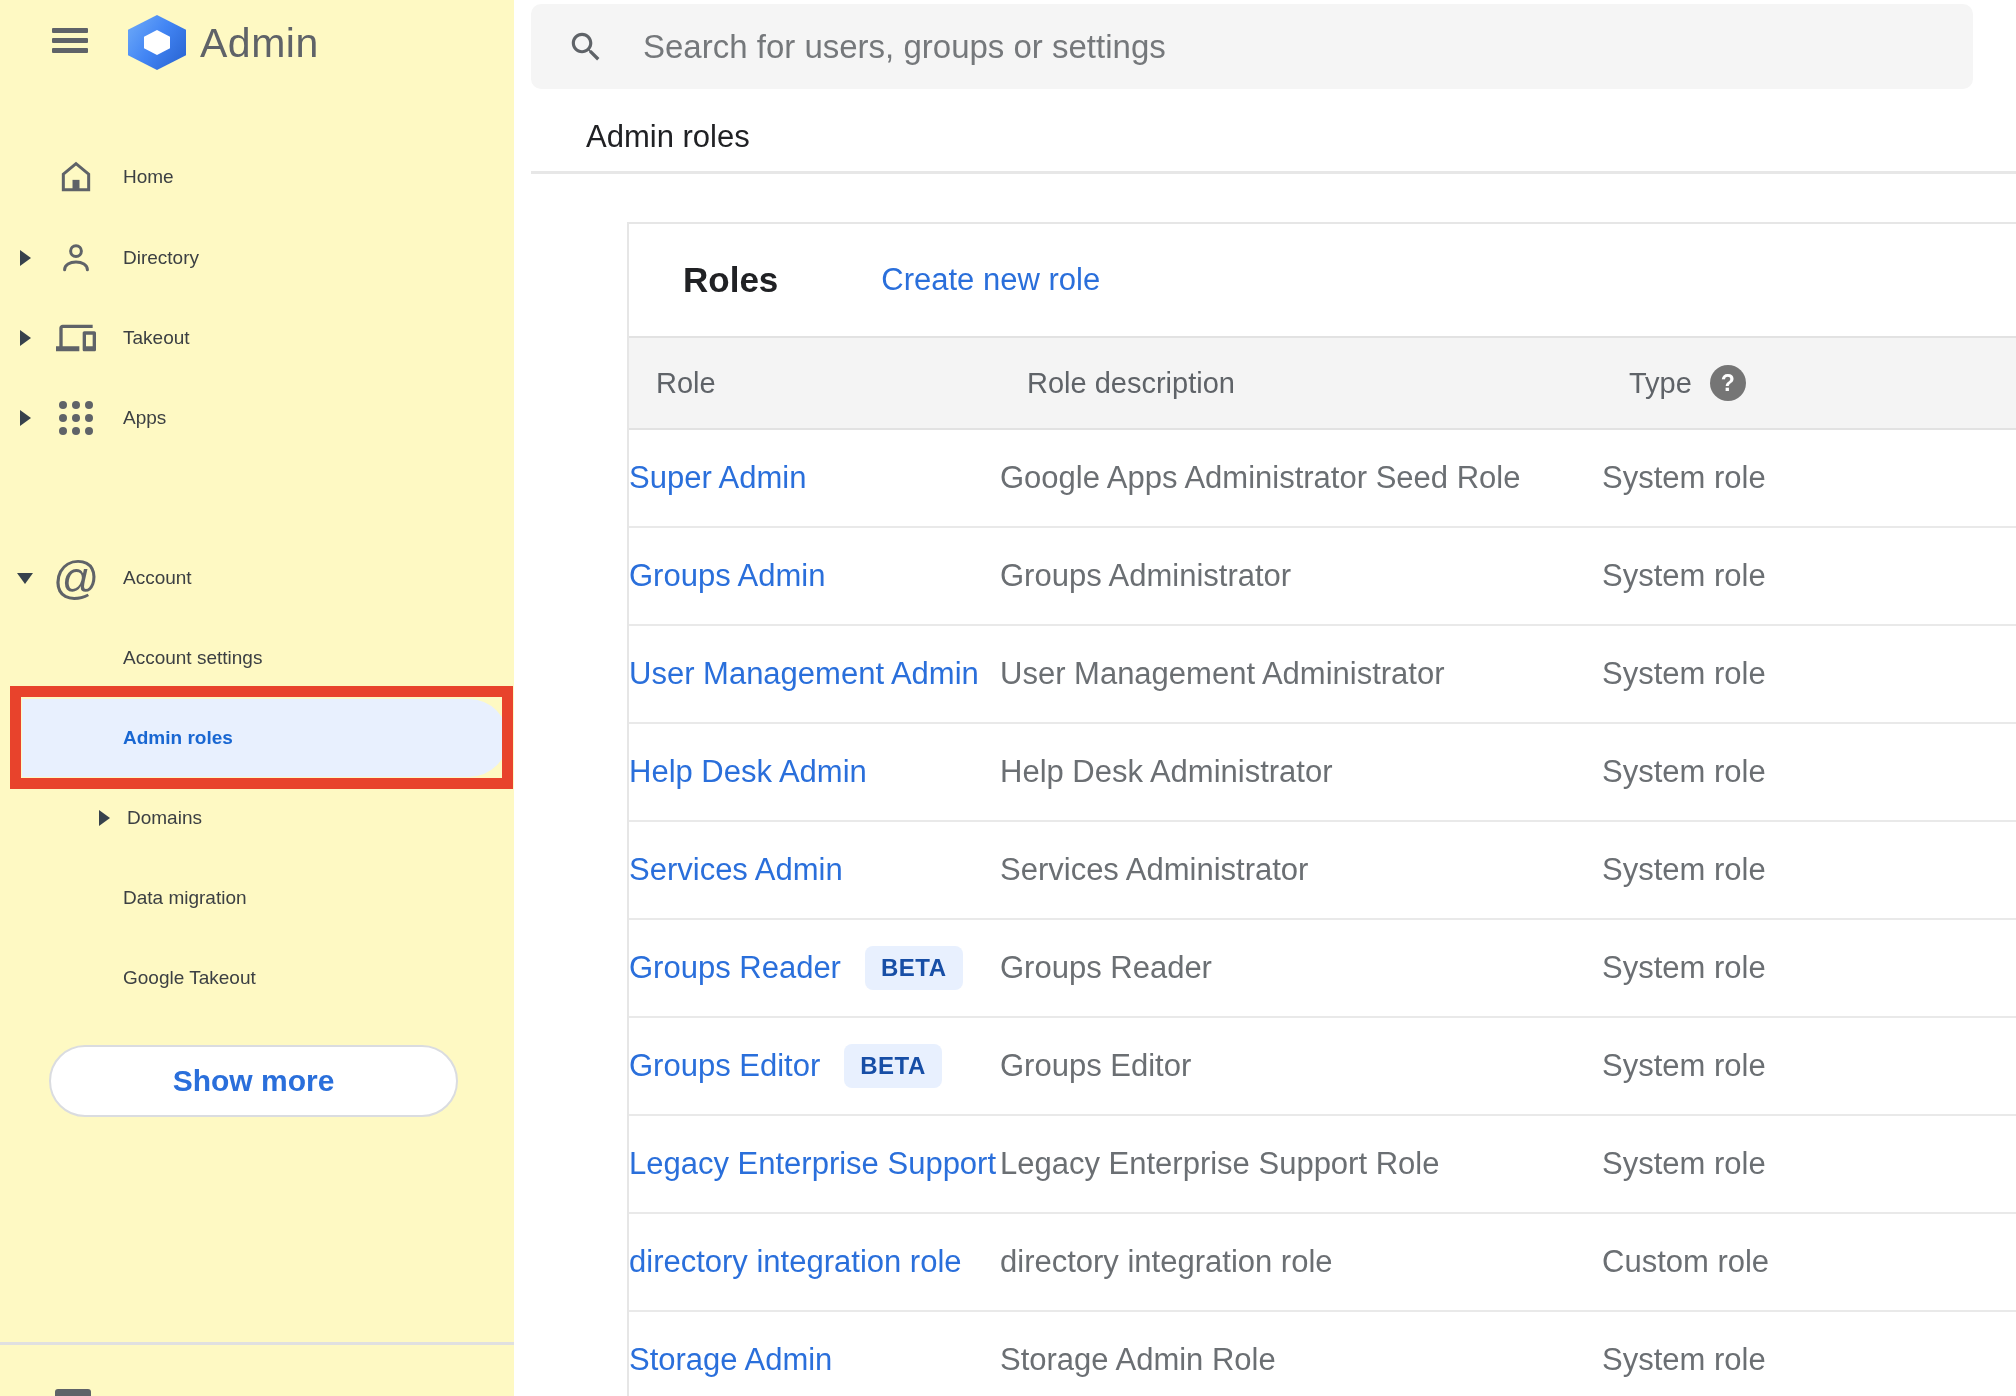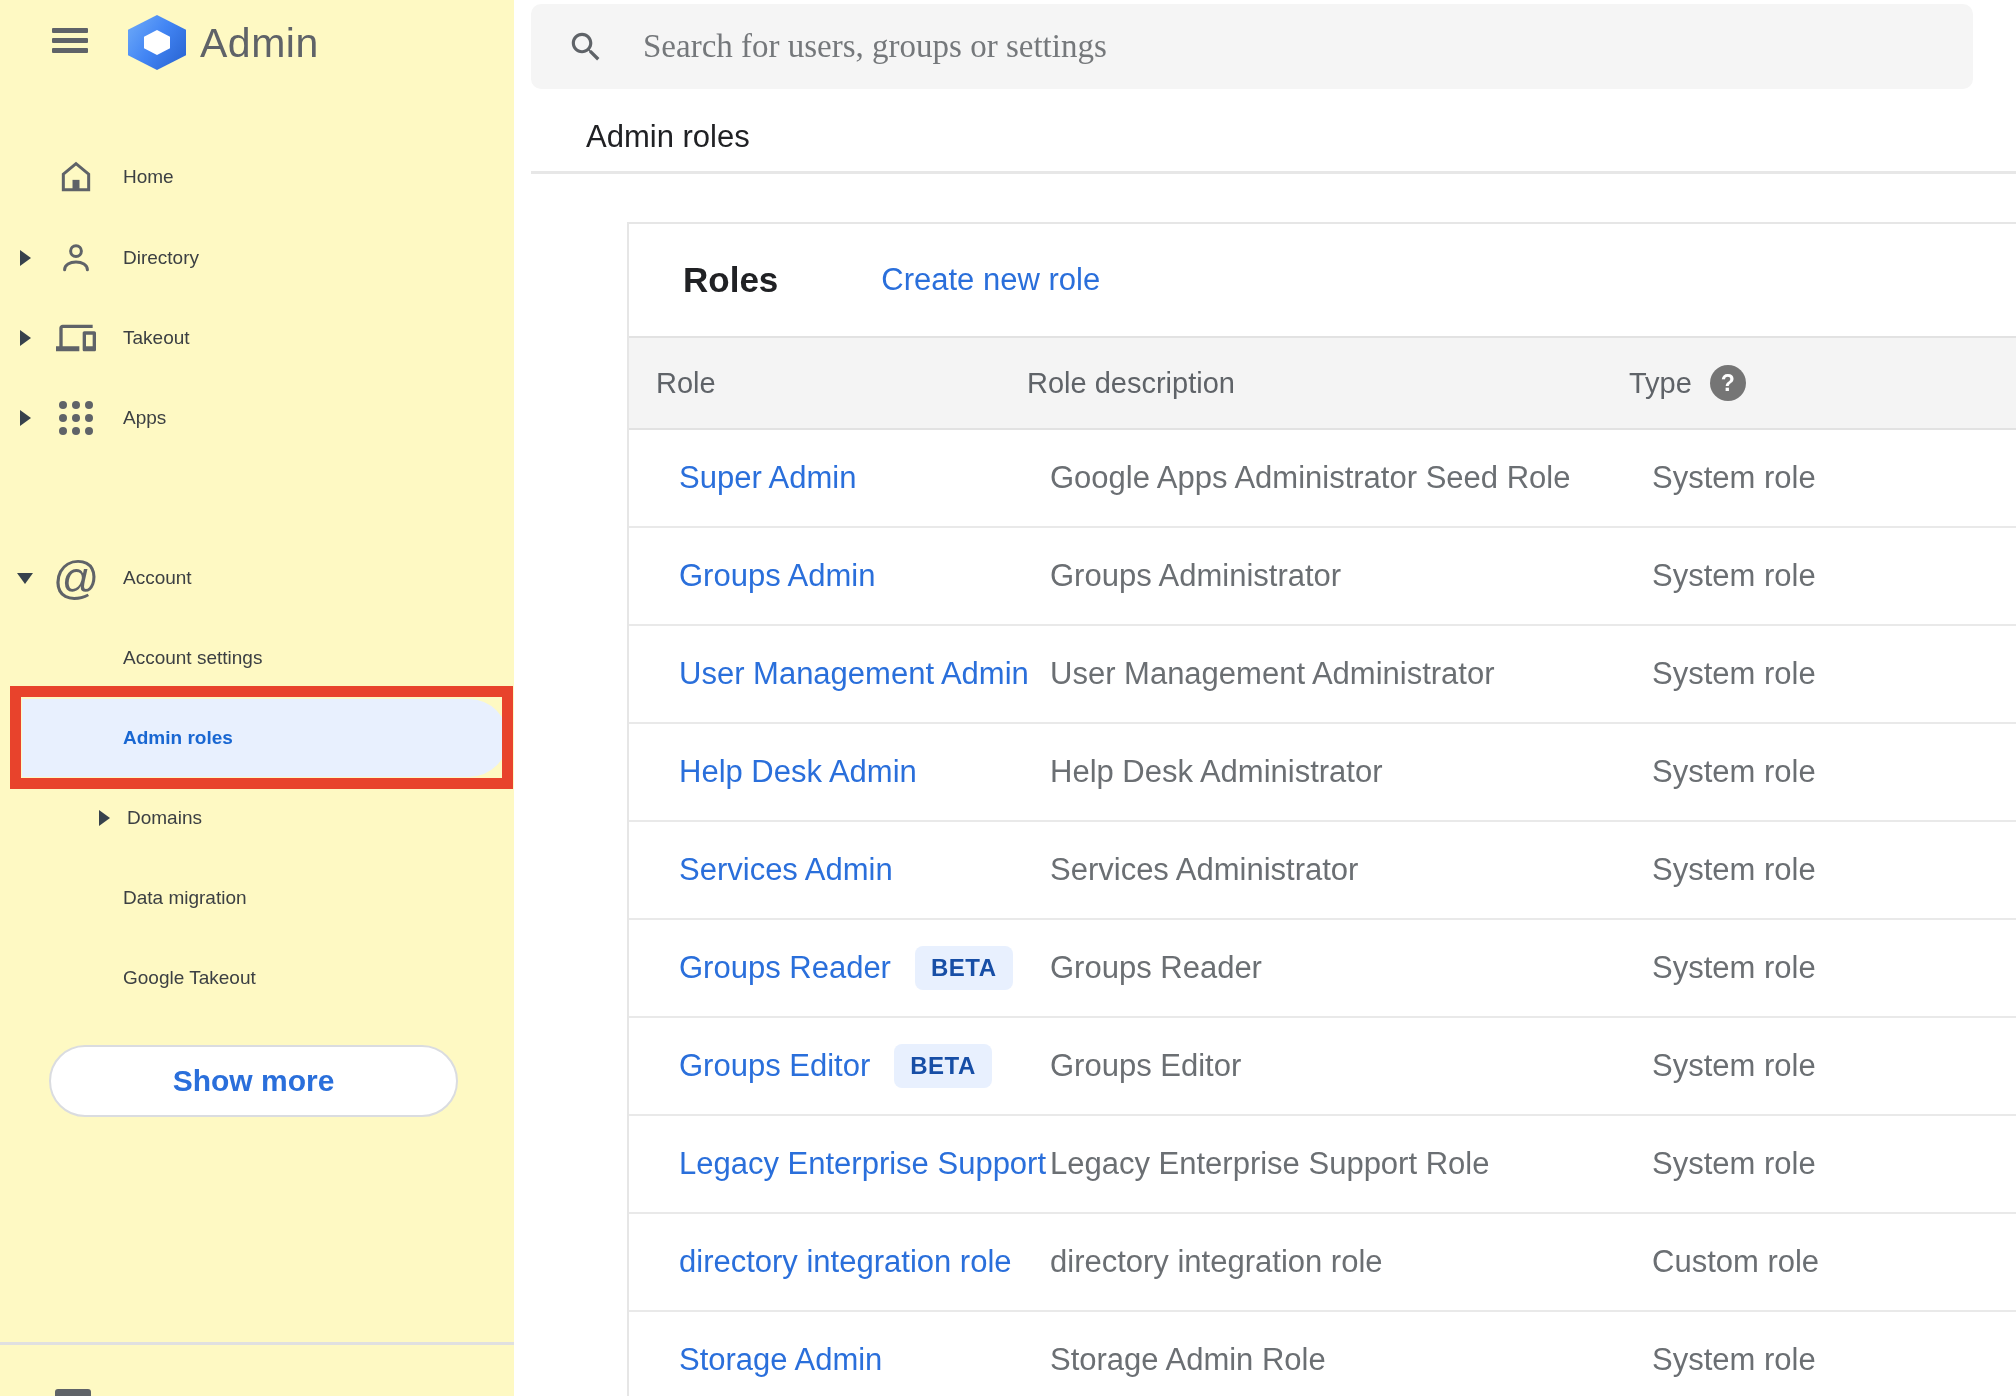--- a/index.html
+++ b/index.html
@@ -43,21 +43,21 @@
 
   .sidebar-divider { position:absolute; left:0; top:1342px; width:514px; height:3px; background:#e0e0e0; }
   .partial-icon { position:absolute; left:55px; top:1389px; width:36px; height:8px;
     background:#5f6368; border-radius:3px 3px 0 0; }
 
   
   .search-bar { position:absolute; left:531px; top:4px; width:1442px; height:85px;
     background:#f5f5f5; border-radius:10px; display:flex; align-items:center; }
   .search-icon { position:absolute; left:36px; top:24px; width:38px; height:38px; }
   .search-input { position:absolute; left:112px; top:0; width:1300px; height:85px; border:none; outline:none;
-    background:transparent; font-size:33px; color:#3c4043; font-family:Liberation Serif, serif; }
+    background:transparent; font-size:33px; color:#3c4043; font-family:Liberation Sans, sans-serif; }
   .search-input::placeholder { color:#75787b; opacity:1; }
 
   .breadcrumb { position:absolute; left:586px; top:119px; font-size:31px; color:#202124; }
   .top-divider { position:absolute; left:531px; top:171px; width:1485px; height:3px; background:#e7e7e7; }
 
   
   .card { position:absolute; left:627px; top:222px; width:1389px; height:1200px;
     background:#fff; border-left:2px solid #e6e6e6; border-top:2px solid #e6e6e6; }
   .card-header { height:112px; display:flex; align-items:center; padding-left:54px; }
   .panel-title { font-size:35px; font-weight:bold; color:#202124; }
@@ -65,21 +65,21 @@
 
   .thead { height:94px; background:#f4f4f4; border-top:2px solid #e2e2e2; border-bottom:2px solid #e2e2e2;
     display:flex; align-items:center; padding-left:27px; font-size:29px; color:#5f6368; }
   .col-role { width:371px; flex:none; display:flex; align-items:center; }
   .col-desc { width:602px; flex:none; }
   .col-type { flex:1; display:flex; align-items:center; }
   .help-icon { width:36px; height:36px; border-radius:50%; background:#757575; color:#fff;
     font-size:23px; font-weight:bold; display:flex; align-items:center; justify-content:center;
     margin-left:18px; cursor:pointer; }
 
-  .trow { height:98px; display:flex; align-items:center; padding-left:50px; border-bottom:2px solid #e9e9e9; }
+  .trow { height:98px; display:flex; align-items:center; border-bottom:2px solid #e9e9e9; }
   .role-link { font-size:31px; color:#2a6fdb; text-decoration:none; cursor:pointer; white-space:nowrap; }
   .beta-badge { margin-left:24px; background:#e8f0fe; color:#174ea6; font-size:24px; font-weight:bold;
     letter-spacing:.5px; padding:8px 16px; border-radius:8px; }
   .cell-desc, .cell-type { font-size:31px; color:#6b6f73; white-space:nowrap; }
 
   svg { display:block; }
 </style>
 </head>
 <body>
 

